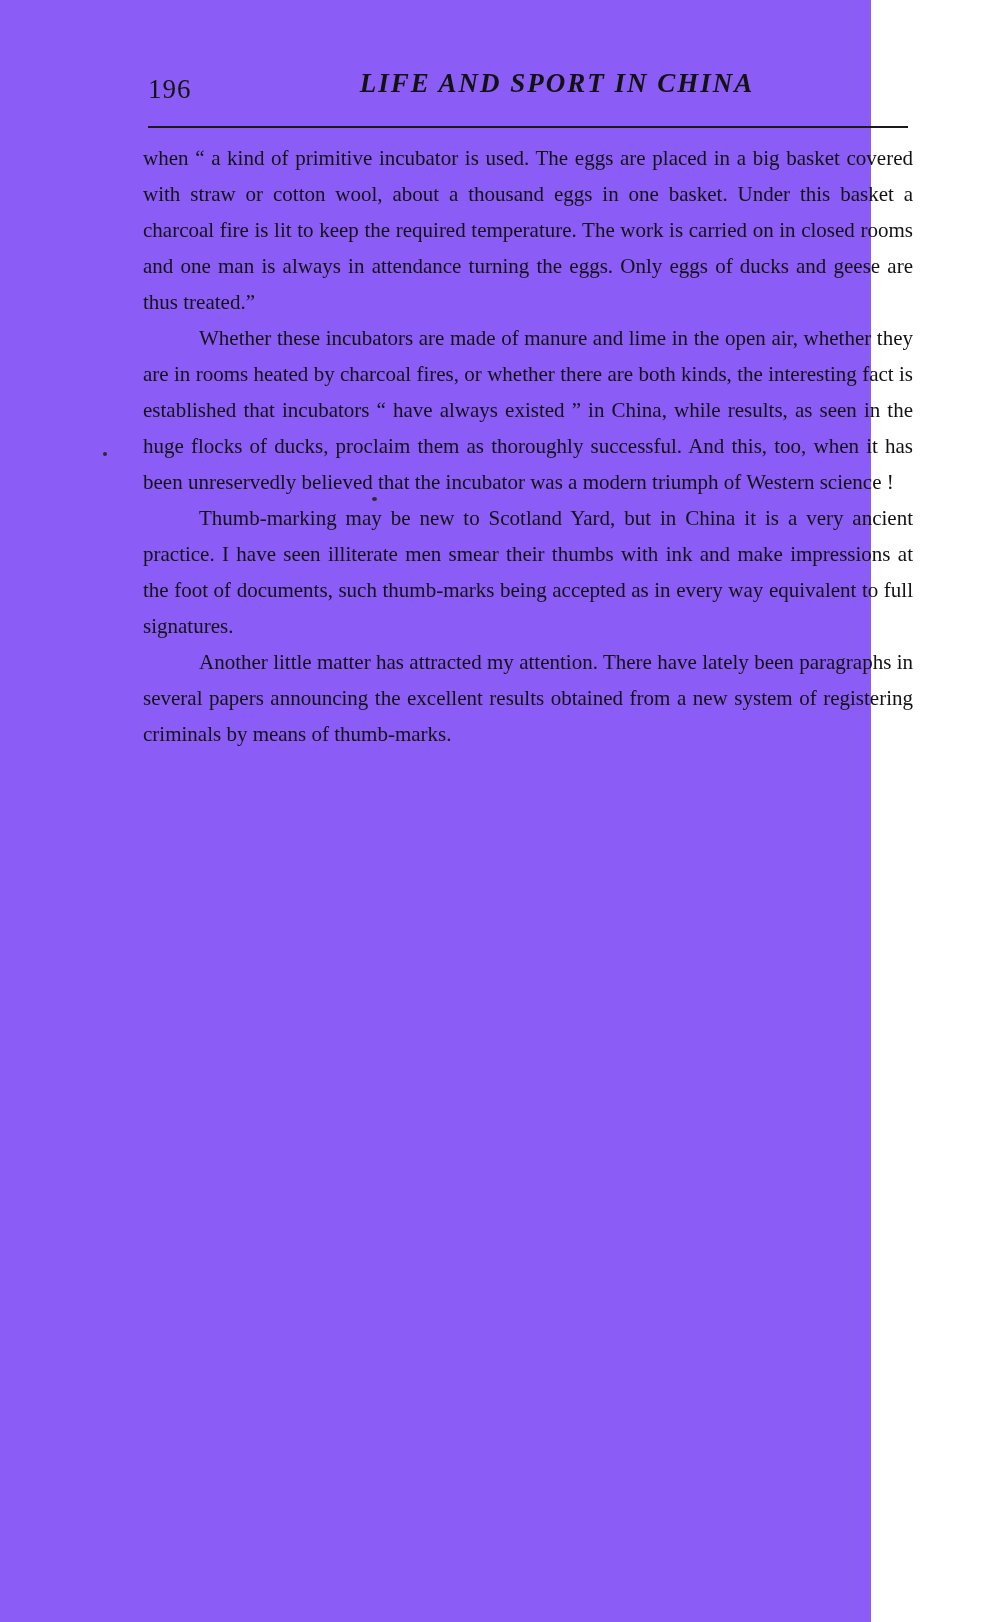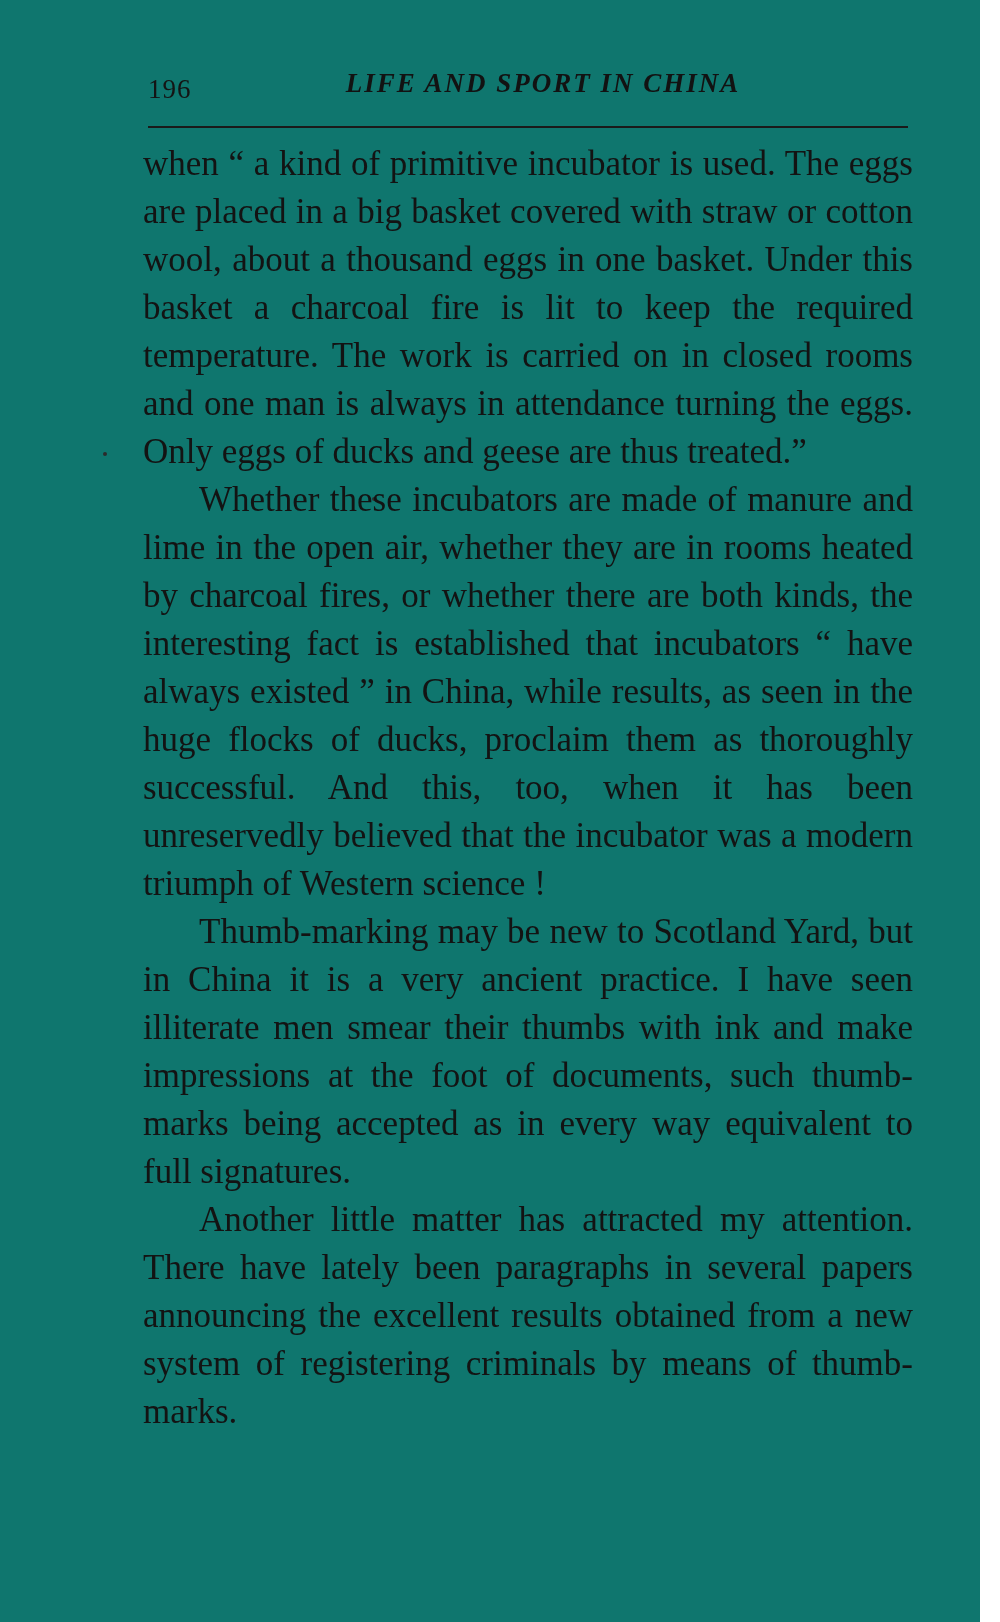--- a/index.html
+++ b/index.html
@@ -11,43 +11,43 @@
     width: 1000px;
     height: 1622px;
     position: relative;
     font-family: "Liberation Serif", "DejaVu Serif", serif;
     color: #1a1a1a;
     overflow: hidden;
   }
   .page {
     position: absolute;
     top: 0; left: 0;
-    width: 980px;
+    width: 871px;
     height: 1622px;
-    background: #0f766e;
+    background: #8b5cf6;
   }
   .header {
     position: absolute;
     top: 68px;
     left: 148px;
     width: 760px;
     height: 46px;
   }
   .folio {
     position: absolute;
     left: 0;
     top: 6px;
     font-size: 27px;
     letter-spacing: 1px;
     font-family: "Liberation Serif", "DejaVu Serif", serif;
     color: #141414;
   }
   .running-title {
     position: absolute;
-    left: 0;
+    left: 14px;
     top: 0;
     width: 760px;
     text-align: center;
     font-style: italic;
     font-weight: bold;
     font-size: 27px;
     letter-spacing: 2.0px;
     color: #121212;
     padding-left: 30px;
     box-sizing: border-box;
@@ -58,22 +58,22 @@
     left: 148px;
     width: 760px;
     height: 2px;
     background: #1a1a1a;
   }
   .body-text {
     position: absolute;
     top: 140px;
     left: 143px;
     width: 770px;
-    font-size: 35px;
-    line-height: 48px;
+    font-size: 21px;
+    line-height: 36px;
     text-align: justify;
     color: #131313;
   }
   .body-text p {
     margin: 0;
     text-indent: 0;
   }
   .body-text p.indent {
     text-indent: 56px;
   }

